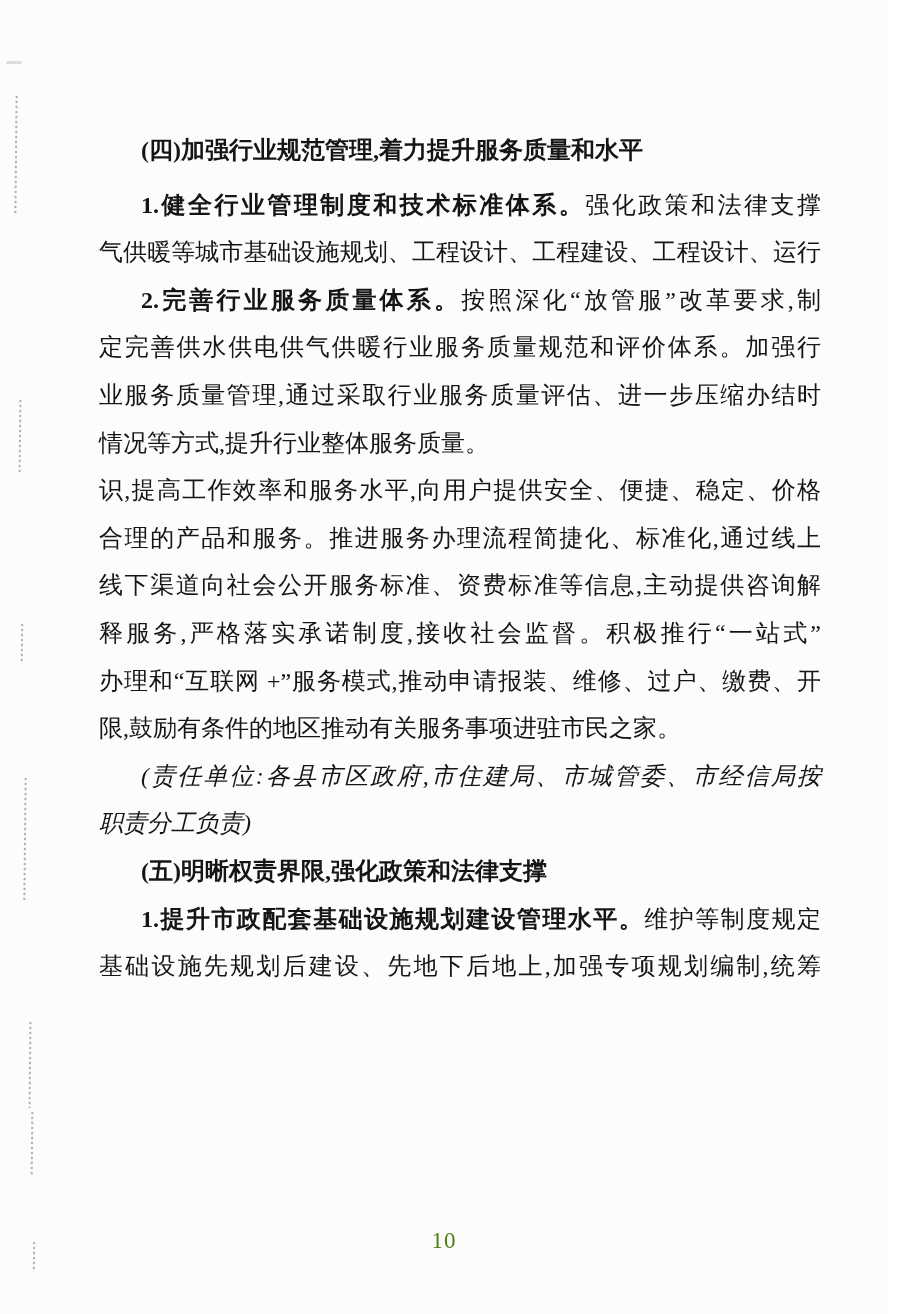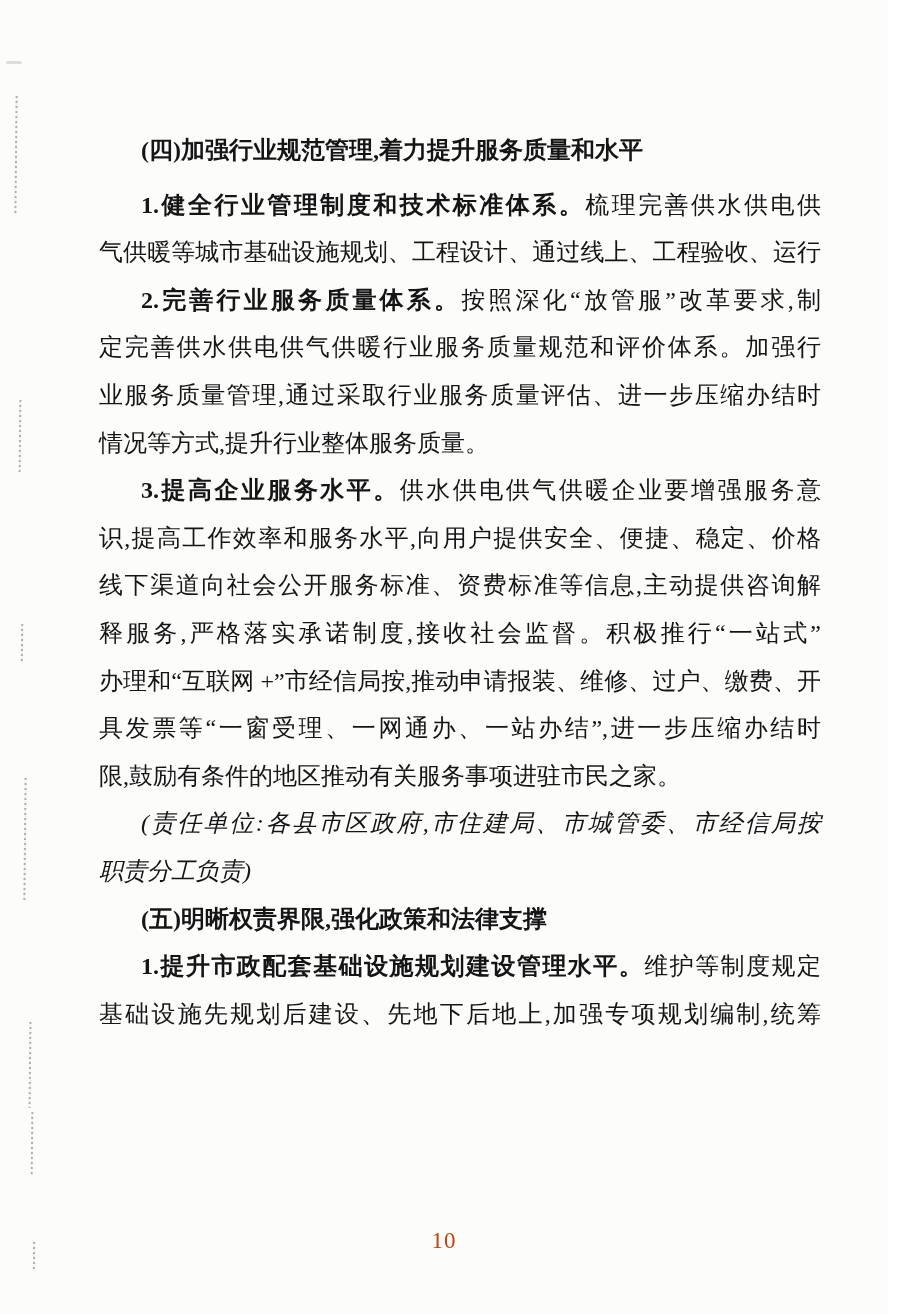--- a/index.html
+++ b/index.html
@@ -43,21 +43,21 @@
   .block.kai .line { font-style: italic; } 
   
   .page-number {
     position: absolute;
     top: 1228px;
     left: 0;
     right: 0;
     text-align: center;
     font-size: 23px;
     letter-spacing: 1px;
-    color: #c2410c;
+    color: #4d7c0f;
   }
   
   .mark {
     position: absolute;
     width: 2px;
     background: repeating-linear-gradient(
       to bottom,
       rgba(35, 35, 35, 0.55) 0px, rgba(35, 35, 35, 0.55) 2px,
       rgba(35, 35, 35, 0.06) 2px, rgba(35, 35, 35, 0.06) 5px
     );
@@ -82,36 +82,35 @@
   <div class="mark" style="left:24px; top:778px; height:122px;"></div>
   <div class="mark" style="left:29px; top:1022px; height:86px;"></div>
   <div class="mark" style="left:31px; top:1112px; height:64px;"></div>
   <div class="mark" style="left:33px; top:1242px; height:30px;"></div>
 
   <main class="doc">
       <div class="block heading">
         <div class="line indent"><span class="seg-b">(四)加强行业规范管理,着力提升服务质量和水平</span></div>
       </div>
       <div class="block body">
-        <div class="line just indent"><span class="seg-b">1.健全行业管理制度和技术标准体系。</span><span>梳理完善供水供电供</span></div>
-        <div class="line just"><span>气供暖等城市基础设施规划、工程设计、通过线上、工程验收、运行</span></div>
+        <div class="line just indent"><span class="seg-b">1.健全行业管理制度和技术标准体系。</span><span>强化政策和法律支撑</span></div>
+        <div class="line just"><span>气供暖等城市基础设施规划、工程设计、工程建设、工程设计、运行</span></div>
       </div>
       <div class="block body">
         <div class="line just indent"><span class="seg-b">2.完善行业服务质量体系。</span><span>按照深化“放管服”改革要求,制</span></div>
         <div class="line just"><span>定完善供水供电供气供暖行业服务质量规范和评价体系。加强行</span></div>
         <div class="line just"><span>业服务质量管理,通过采取行业服务质量评估、进一步压缩办结时</span></div>
         <div class="line"><span>情况等方式,提升行业整体服务质量。</span></div>
       </div>
       <div class="block body">
-        <div class="line just indent"><span class="seg-b">3.提高企业服务水平。</span><span>供水供电供气供暖企业要增强服务意</span></div>
         <div class="line just"><span>识,提高工作效率和服务水平,向用户提供安全、便捷、稳定、价格</span></div>
+        <div class="line just"><span>合理的产品和服务。推进服务办理流程简捷化、标准化,通过线上</span></div>
         <div class="line just"><span>线下渠道向社会公开服务标准、资费标准等信息,主动提供咨询解</span></div>
         <div class="line just"><span>释服务,严格落实承诺制度,接收社会监督。积极推行“一站式”</span></div>
-        <div class="line just"><span>办理和“互联网 +”市经信局按,推动申请报装、维修、过户、缴费、开</span></div>
-        <div class="line just"><span>具发票等“一窗受理、一网通办、一站办结”,进一步压缩办结时</span></div>
+        <div class="line just"><span>办理和“互联网 +”服务模式,推动申请报装、维修、过户、缴费、开</span></div>
         <div class="line"><span>限,鼓励有条件的地区推动有关服务事项进驻市民之家。</span></div>
       </div>
       <div class="block kai">
         <div class="line just indent"><span>(责任单位:各县市区政府,市住建局、市城管委、市经信局按</span></div>
         <div class="line"><span>职责分工负责)</span></div>
       </div>
       <div class="block heading">
         <div class="line indent"><span class="seg-b">(五)明晰权责界限,强化政策和法律支撑</span></div>
       </div>
       <div class="block body">

